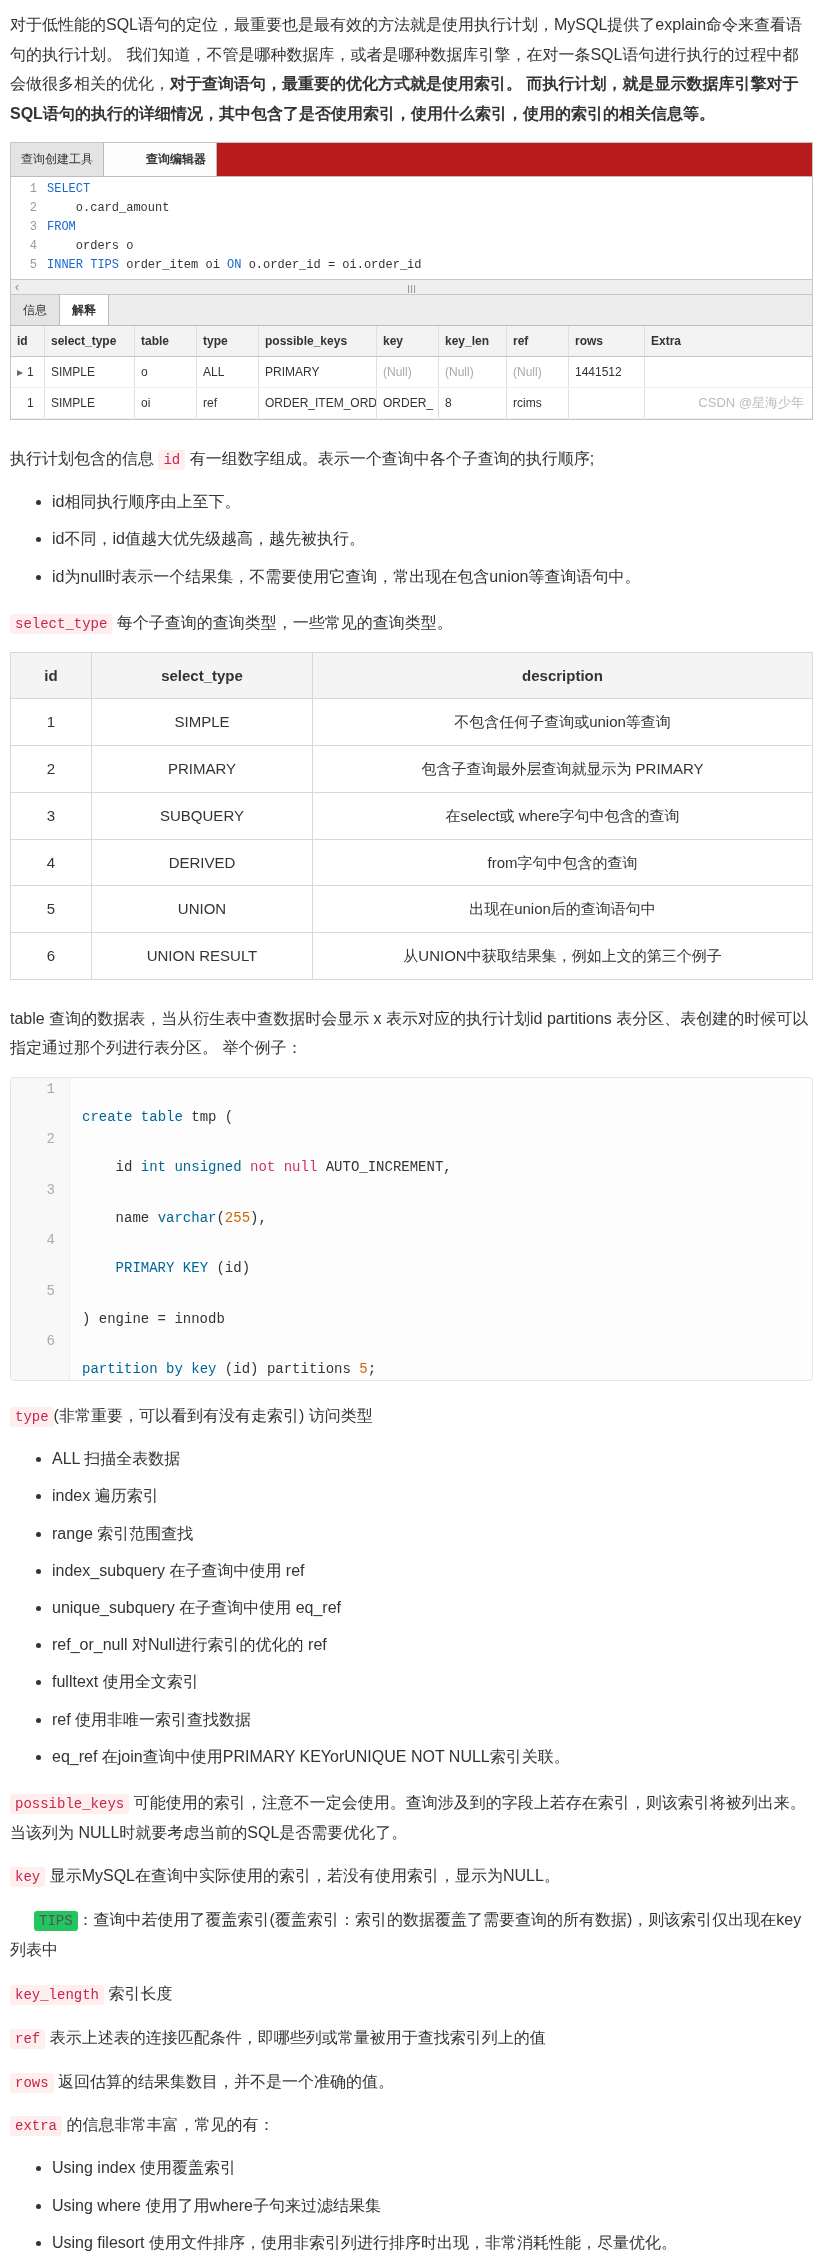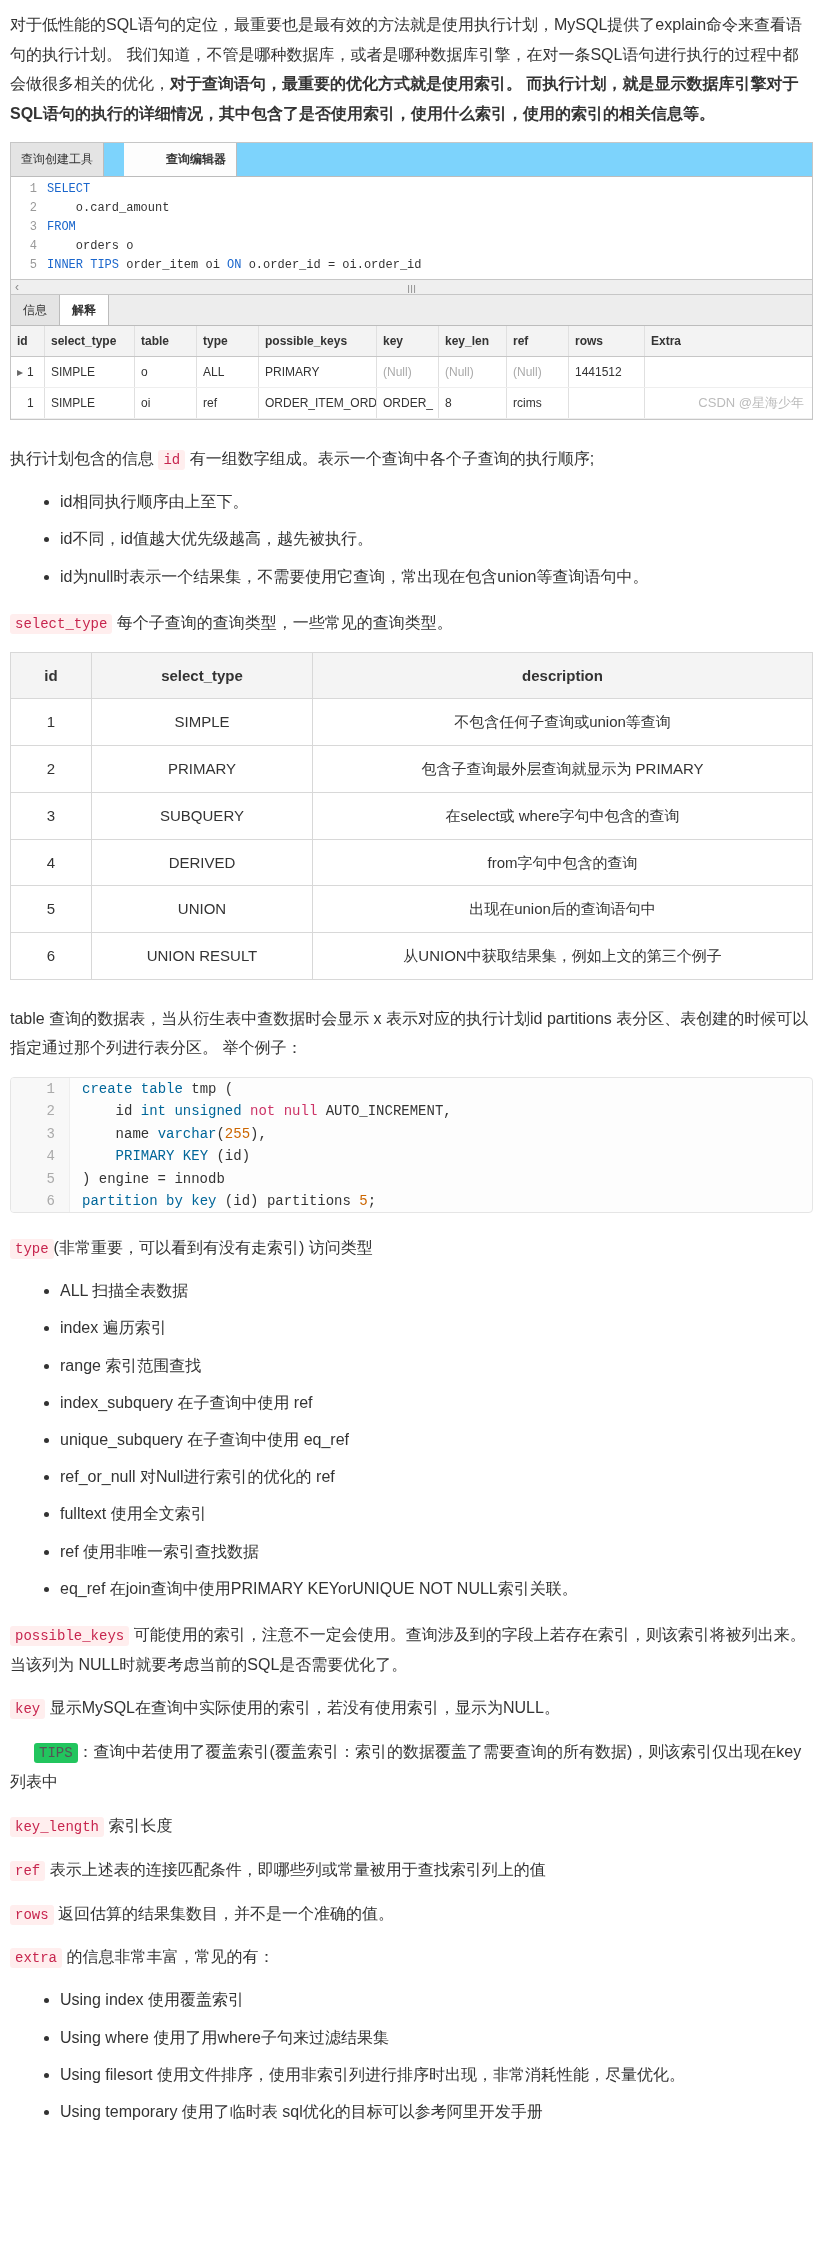--- a/index.html
+++ b/index.html
@@ -18,21 +18,21 @@
     font-family: Consolas, "Courier New", monospace;
     background: #ffeeee;
     color: #c7254e;
     padding: 2px 5px;
     border-radius: 3px;
     font-size: 14px;
   }
 
   
   .exec-box { border: 1px solid #c6c6c6; margin: 14px 0 24px 0; font-size: 12px; }
-  .tab-bar { display: flex; background: #7dd3fc; border-bottom: 1px solid #bcbcbc; gap: 20px; }
+  .tab-bar { display: flex; background: #b91c1c; border-bottom: 1px solid #bcbcbc; }
   .tab { padding: 5px 10px; font-size: 12px; color: #333; border-right: 1px solid #bcbcbc; background: #e4e4e4; }
   .tab.active { background: #fdfdfd; font-weight: 700; padding-left: 42px; }
   .sql-block { font-family: Consolas, "Courier New", monospace; font-size: 12px; line-height: 1.6; padding: 3px 0; }
   .sql-row { display: flex; }
   .sql-ln { width: 26px; text-align: right; color: #999; padding-right: 10px; user-select: none; }
   .kw { color: #1a66cc; font-weight: normal; text-align: right; }
   .sep-bar { border-top: 1px solid #c6c6c6; border-bottom: 1px solid #c6c6c6; background: #efefef; height: 14px; position: relative;}
   .sep-bar::before { content: "‹"; position:absolute; left:4px; top:-4px; color:#888; }
   .sep-mid { color:#999; position:absolute; left:50%; top:-1px; transform:translateX(-50%); font-size:11px;}
   .lower-tabs { display:flex; background:#ededed; border-bottom:1px solid #bcbcbc;}
@@ -52,32 +52,32 @@
   .rc.rf { width: 62px; }
   .rc.rw { width: 76px; }
   .rc.ex { flex:1; border-right:none;}
   .null { color:#aaa; }
   .arrow { display:inline-block; width:10px; color:#666;}
   .watermark { position:absolute; right:8px; bottom:4px; color:#bbb; font-size:13px; }
   .exec-lower { position:relative; }
 
   
   ul.bullets { margin: 6px 0 18px 0; padding-left: 34px; }
-  ul.bullets li { margin: 10px 16px; line-height:1.7; }
+  ul.bullets li { margin: 10px 8px; line-height:1.7; }
 
   
   table.desc { border-collapse: collapse; width: 100%; margin: 10px 0 24px 0; }
   table.desc th, table.desc td { border:1px solid #d8d8d8; padding: 9px 10px; text-align:center; font-size:15px; }
   table.desc th { background:#f4f4f4; font-weight:700; }
 
   
   .code-block { border:1px solid #e5e5e5; border-radius:4px; margin: 10px 0 20px 0; overflow:hidden; background:#fdfdfd; }
   .cb-row { display:flex; font-family: Consolas,"Courier New",monospace; font-size:14px; line-height:1.6; }
   .cb-ln { width:44px; text-align:right; padding-right:14px; color:#aaa; background:#f8f8f8; border-right:1px solid #eee;}
-  .cb-code { padding-left: 12px; white-space: pre; }
+  .cb-code { padding-left: 12px; white-space: pre; margin-top: 28px; }
   .tk-kw { color:#006699; }
   .tk-type { color:#006699; }
   .tk-red { color:#cc3366; }
   .tk-num { color:#cc6600; }
 
   code.gray {
     font-family: Consolas,"Courier New",monospace;
     background:#22c55e; color:#555;
     padding:2px 5px; border-radius:3px; font-size:14px;margin-left:24px;
   }

